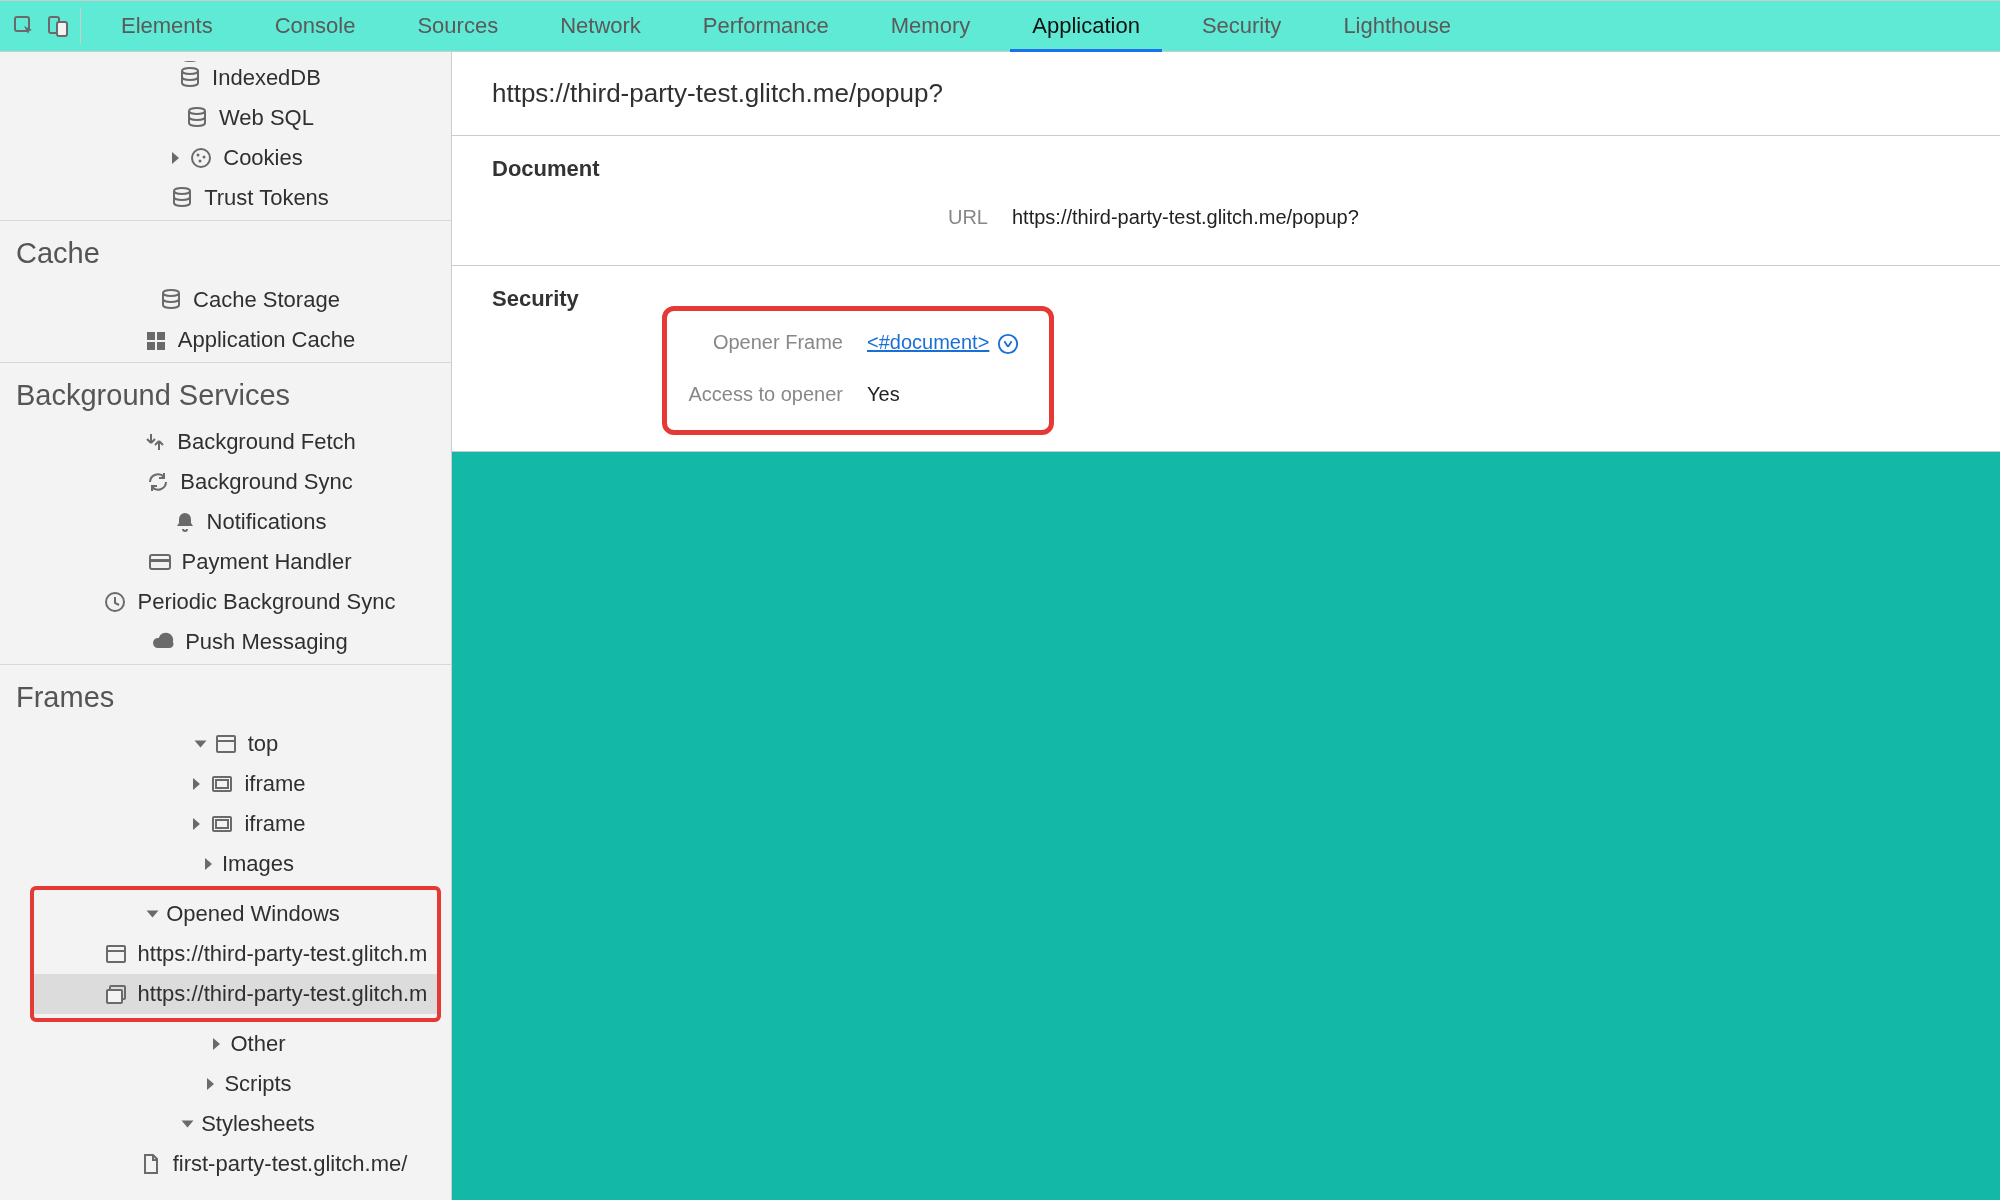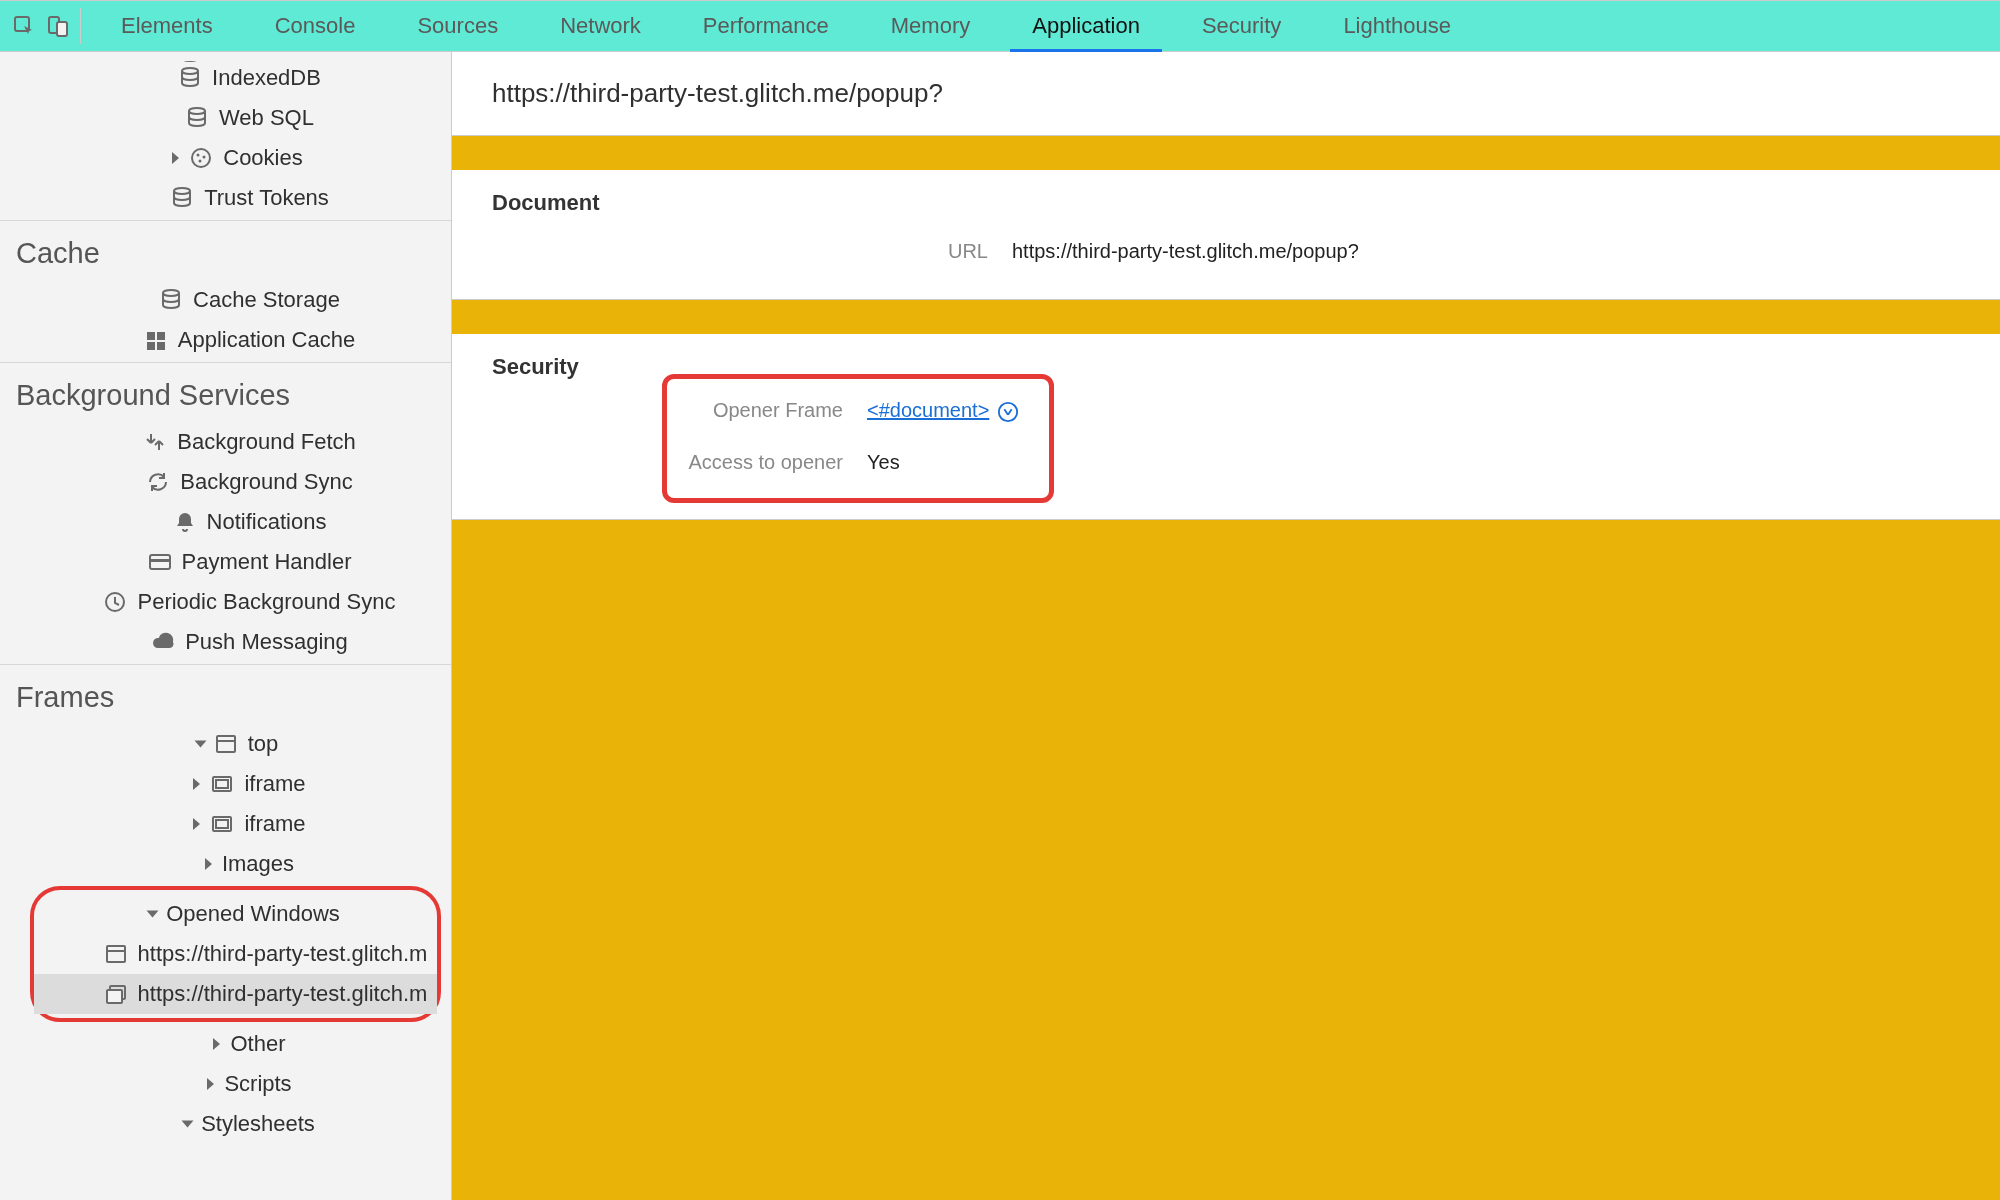--- a/index.html
+++ b/index.html
@@ -79,30 +79,29 @@
     border-left:7px solid #6a6a6a;
     border-top:6px solid transparent;
     border-bottom:6px solid transparent;
   }
   .triangle.open{transform:rotate(90deg);}
   .spacer{width:13px;display:inline-block;}
 
   
   .ico { width:24px; height:24px; display:inline-flex; align-items:center; justify-content:center;}
   .ico svg{width:24px;height:24px;}
-  .red-box{border:4px solid #e53935;border-radius:30px;padding:4px 0;margin:2px 10px 2px 30px;}
+  .red-box{border:4px solid #e53935;border-radius:6px;padding:4px 0;margin:2px 10px 2px 30px;}
   .red-box .tree-item{height:40px;}
 
   
   .content {
     flex:1;
-    background:#eab308;
+    background:#14b8a6;
     display:flex;
     flex-direction:column;
-    gap:34px;
   }
   .content-header{
     background:#fff;
     border-bottom:1px solid #ccc;
     padding:26px 40px;
     font-size:26px;
   }
   .section-block{
     background:#fff;
     border-bottom:1px solid #ccc;
@@ -386,20 +385,30 @@
       <span>Other</span>
     </div>
     <div class="tree-item ind2">
       <span class="triangle"></span>
       <span>Scripts</span>
     </div>
     <div class="tree-item ind2">
       <span class="triangle open"></span>
       <span>Stylesheets</span>
     </div>
+    <div class="tree-item ind3">
+      <span class="spacer"></span>
+      <span class="ico">
+          <svg viewBox="0 0 24 24">
+            <path d="M6 3h8l4 4v14H6z" class="stroke-g" stroke-width="2" fill="none"></path>
+            <path d="M14 3v5h5" class="stroke-g" stroke-width="2" fill="none"></path>
+          </svg>
+        </span>
+      <span>first-party-test.glitch.me/</span>
+    </div>
   </div>
 
   <div class="content">
     <div class="content-header">https://third-party-test.glitch.me/popup?</div>
 
     <div class="section-block">
       <h3>Document</h3>
       <div class="kv-row">
         <div class="k">URL</div>
         <div class="v">https://third-party-test.glitch.me/popup?</div>

